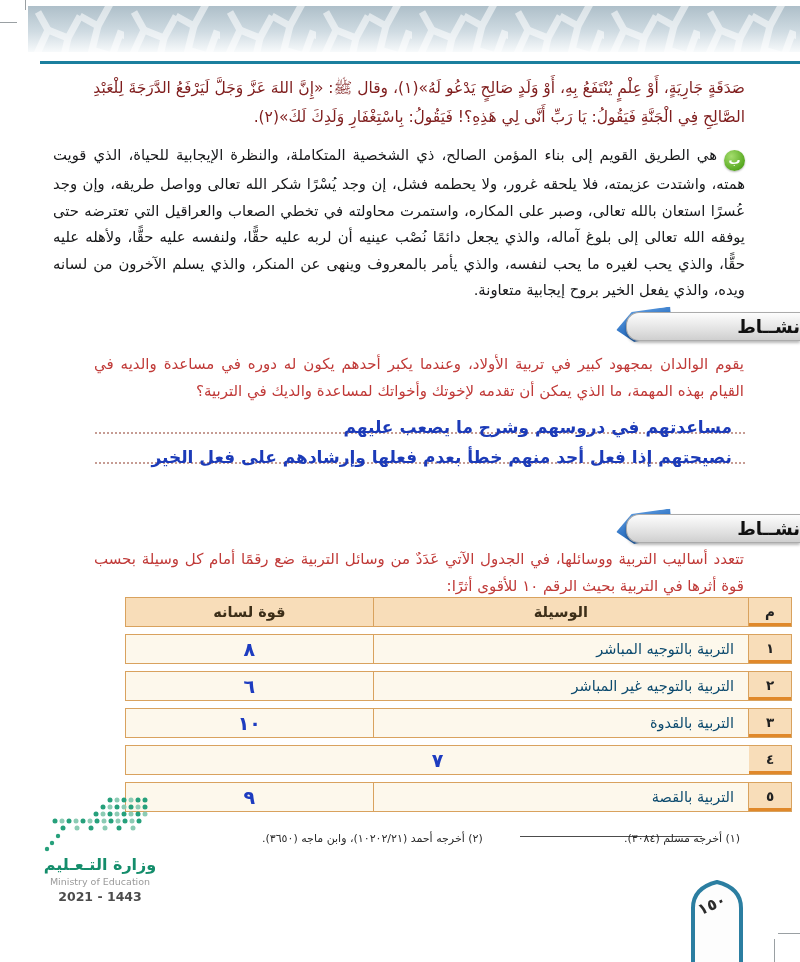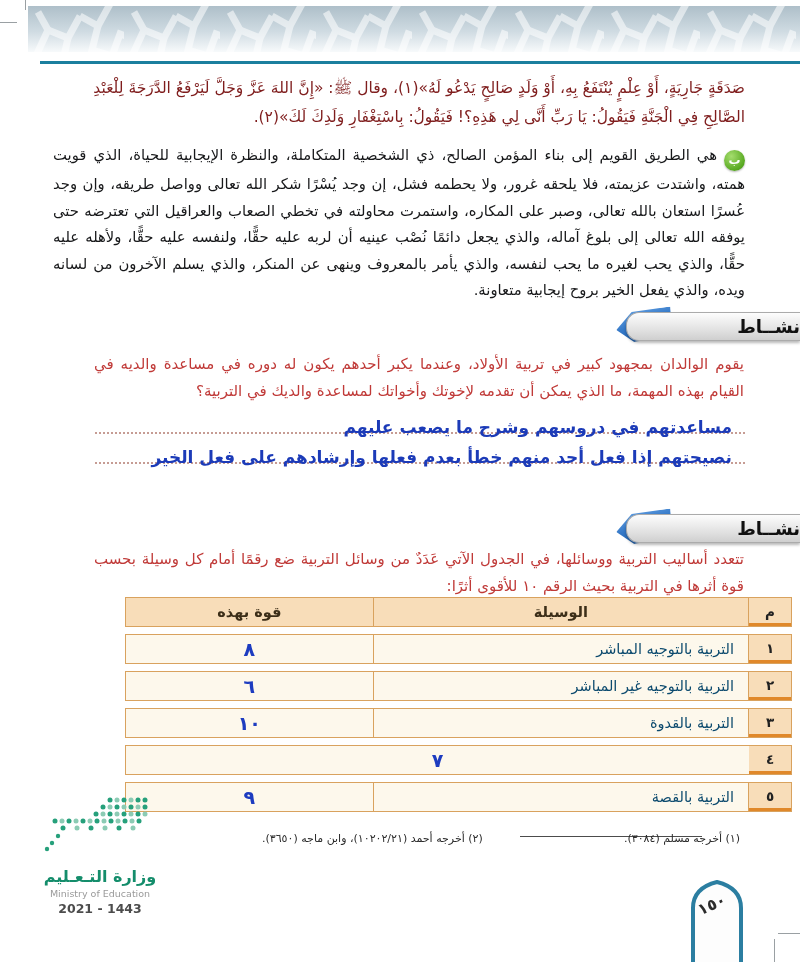--- a/index.html
+++ b/index.html
@@ -69,21 +69,21 @@
   .thead .c-impact{font-size:14.5px;color:#3c2e18;font-weight:bold;}
 
   
   .fn-rule{position:absolute;left:520px;top:836px;width:182px;height:1px;background:#4c4c4c;}
   .footnote{position:absolute;top:832px;direction:rtl;font-size:11px;color:#2b2b2b;white-space:nowrap;}
   .fn1{right:60px;} .fn2{left:262px;}
 
   
   .logo{position:absolute;left:30px;top:795px;width:140px;text-align:center;}
   .logo-dots{display:block;margin:0 auto;}
-  .logo-ar{direction:rtl;color:#148d6b;font-size:16px;font-weight:bold;line-height:20px;margin-top:14px;}
+  .logo-ar{direction:rtl;color:#148d6b;font-size:16px;font-weight:bold;line-height:20px;margin-top:2px;}
   .logo-en{color:#9a9a9a;font-size:9.5px;line-height:13px;}
   .logo-years{color:#4c4c4c;font-size:12.5px;font-weight:bold;line-height:17px;text-align:center;}
 
   
   .dome{position:absolute;left:688px;top:878px;width:58px;height:84px;}
   .dome-num{position:absolute;left:9px;top:17px;font-size:16px;font-weight:bold;color:#2c2c2c;
             transform:rotate(-24deg);direction:rtl;}
 </style>
 </head>
 <body>
@@ -146,21 +146,21 @@
     <div class="activity-arrow"></div>
     <div class="activity-bar" dir="rtl">نشــاط</div>
   </div>
 
   <div class="redtext q2" dir="rtl">تتعدد أساليب التربية ووسائلها، في الجدول الآتي عَدَدٌ من وسائل التربية ضع رقمًا أمام كل وسيلة بحسب قوة أثرها في التربية بحيث الرقم ١٠ للأقوى أثرًا:</div>
 
   <div class="vtable">
     <div class="trow thead">
       <div class="tcell c-num">م</div>
       <div class="tcell c-method">الوسيلة</div>
-      <div class="tcell c-impact">قوة بهذه</div>
+      <div class="tcell c-impact">قوة لسانه</div>
     </div>
     <div class="trow">
       <div class="tcell c-num">١</div>
       <div class="tcell c-method">التربية بالتوجيه المباشر</div>
       <div class="tcell c-impact">٨</div>
     </div>
     <div class="trow">
       <div class="tcell c-num">٢</div>
       <div class="tcell c-method">التربية بالتوجيه غير المباشر</div>
       <div class="tcell c-impact">٦</div>

